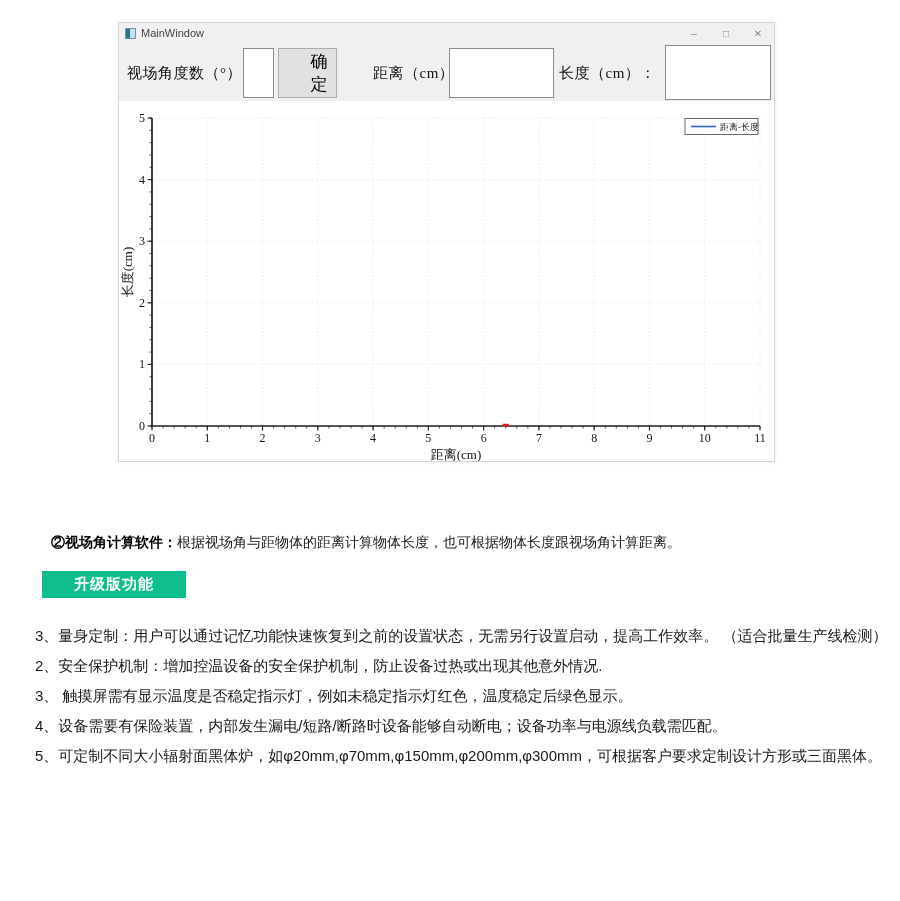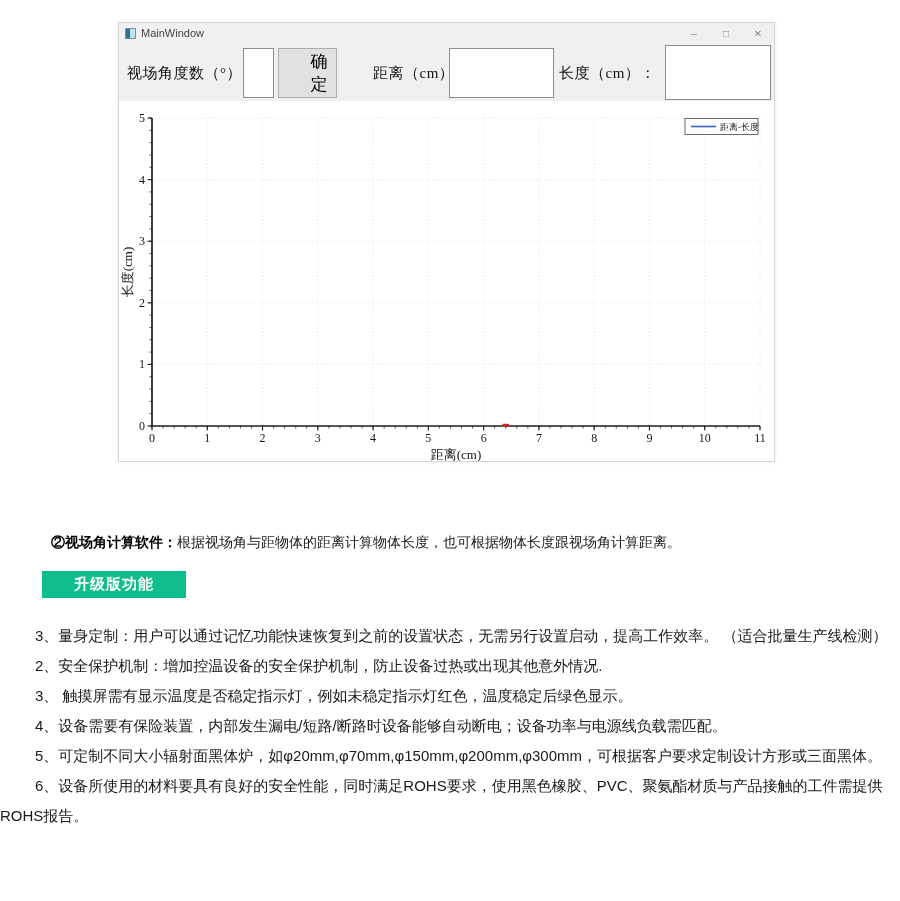--- a/index.html
+++ b/index.html
@@ -241,14 +241,13 @@
 </p>
 
 <div class="upgrade-badge" style="background: rgb(14, 190, 141);">升级版功能</div>
 
 <div class="features">
     <div class="feature-item">3、量身定制：用户可以通过记忆功能快速恢复到之前的设置状态，无需另行设置启动，提高工作效率。 （适合批量生产线检测）</div>
     <div class="feature-item">2、安全保护机制：增加控温设备的安全保护机制，防止设备过热或出现其他意外情况.</div>
     <div class="feature-item">3、 触摸屏需有显示温度是否稳定指示灯，例如未稳定指示灯红色，温度稳定后绿色显示。</div>
     <div class="feature-item">4、设备需要有保险装置，内部发生漏电/短路/断路时设备能够自动断电；设备功率与电源线负载需匹配。</div>
     <div class="feature-item">5、可定制不同大小辐射面黑体炉，如φ20mm,φ70mm,φ150mm,φ200mm,φ300mm，可根据客户要求定制设计方形或三面黑体。</div>
-    <div class="feature-item">6、设备所使用的材料要具有良好的安全性能，同时满足ROHS要求，使用黑色橡胶、PVC、聚氨酯材质与产品接触的工件需提供ROHS报告。</div>
   </div>
 
 </body></html>

